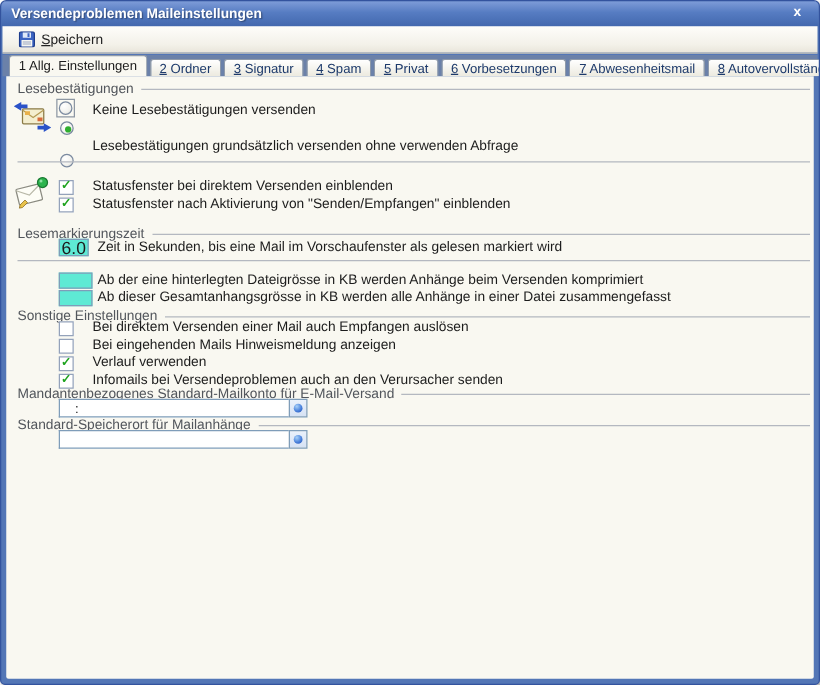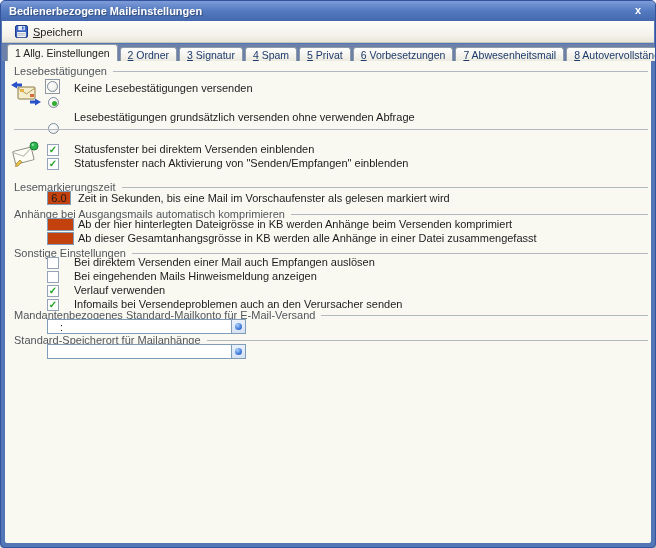--- a/index.html
+++ b/index.html
@@ -94,22 +94,22 @@
     display:flex; align-items:center; justify-content:center;
   }
   .cb .check-glyph {
     display:none; color:#1fa31f; font-weight:bold; font-size:10px; line-height:10px;
     transform:translateY(-0.5px);
   }
   .cb.on .check-glyph { display:block; }
 
   
   .txt {
-    border:1px solid #7f9db9; background:#c2410c; color:#1c1c1c;
-    font-family:"Liberation Sans", sans-serif; font-size:11px;
+    border:1px solid #7f9db9; background:#5eead4; color:#1c1c1c;
+    font-family:"Liberation Sans", sans-serif; font-size:14px;
     text-align:center; padding:0 1px;
   }
 
   
   .combo { display:flex; }
   .combo .combo-value {
     width:184px; height:15px; border:1px solid #7f9db9; border-right:none;
     background:#ffffff; display:flex; align-items:center;
     padding-left:12px; font-size:10.5px;
   }
@@ -125,21 +125,21 @@
 
   u { text-decoration:underline; }
 </style>
 </head>
 <body>
 
 <div class="stage">
   <div class="win">
 
     <div class="titlebar">
-      <span class="title">Bedienerbezogene Maileinstellungen</span>
+      <span class="title">Versendeproblemen Maileinstellungen</span>
       <span class="close-x">x</span>
     </div>
 
     <div class="toolbar">
       <div class="tool-btn">
         <svg width="13" height="13" viewBox="0 0 13 13">
           <rect x="0.5" y="0.5" width="12" height="12" rx="1.5" fill="#3c64c2" stroke="#1d3c8c"></rect>
           <rect x="3.2" y="1" width="6.6" height="4.2" fill="#dfe9f8"></rect>
           <rect x="7" y="1.6" width="1.6" height="3" fill="#3c64c2"></rect>
           <rect x="2.2" y="7" width="8.6" height="5.2" fill="#f6f6f2"></rect>
@@ -221,25 +221,24 @@
       <span class="abs lbl" style="left:69px; top:96px;">Statusfenster nach Aktivierung von "Senden/Empfangen" einblenden</span>
 
       <div class="abs sec" style="left:9px; top:120px; width:634px;">
         <span class="sec-title">Lesemarkierungszeit</span>
         <div class="rule"></div>
       </div>
       <input class="abs txt" style="left: 42px; top: 130px; width: 24px; height: 14px;" value="6.0">
       <span class="abs lbl" style="left:73px; top:131px;">Zeit in Sekunden, bis eine Mail im Vorschaufenster als gelesen markiert wird</span>
 
       <div class="abs sec" style="left:9px; top:147px; width:634px;">
-        <span class="sec-title">Anhänge bei Ausgangsmails automatisch komprimieren</span>
         <div class="rule"></div>
       </div>
       <input class="abs txt" style="left: 42px; top: 157px; width: 27px; height: 13px;" value="">
-      <span class="abs lbl" style="left:73px; top:157px;">Ab der hier hinterlegten Dateigrösse in KB werden Anhänge beim Versenden komprimiert</span>
+      <span class="abs lbl" style="left:73px; top:157px;">Ab der eine hinterlegten Dateigrösse in KB werden Anhänge beim Versenden komprimiert</span>
       <input class="abs txt" style="left: 42px; top: 171px; width: 27px; height: 13px;" value="">
       <span class="abs lbl" style="left:73px; top:171px;">Ab dieser Gesamtanhangsgrösse in KB werden alle Anhänge in einer Datei zusammengefasst</span>
 
       <div class="abs sec" style="left:9px; top:186px; width:634px;">
         <span class="sec-title">Sonstige Einstellungen</span>
         <div class="rule"></div>
       </div>
       <div class="abs cb" style="left:42px; top:196px;">
         
       </div>

